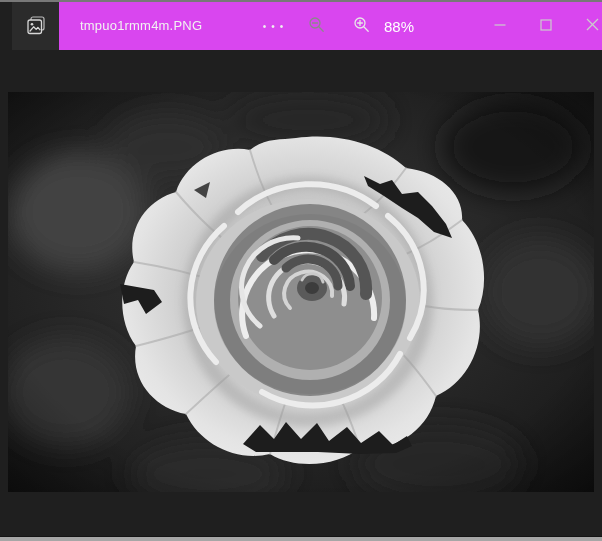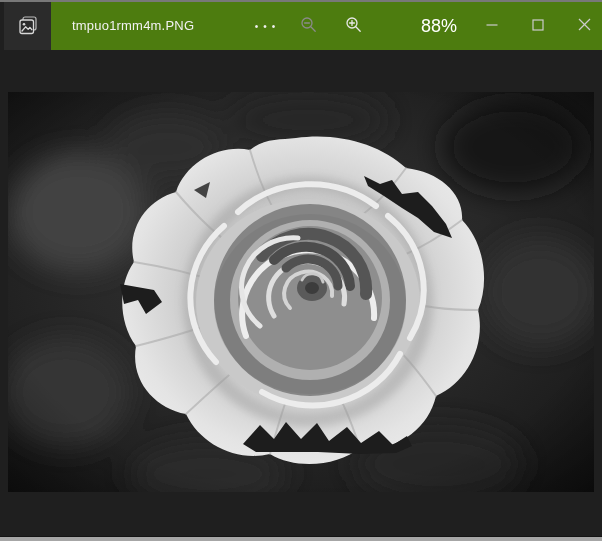--- a/index.html
+++ b/index.html
@@ -2,28 +2,28 @@
 <html><head>
 <meta charset="utf-8">
 <style>
   html,body { margin:0; padding:0; background:#000; }
   .window {
     position:relative; width:602px; height:541px; overflow:hidden;
     background:#1f1f1f; font-family:"Liberation Sans", sans-serif;
     -webkit-font-smoothing:antialiased;
   }
   .top-border { position:absolute; top:0; left:0; right:0; height:2px; background:#787878; z-index:9; }
-  .titlebar { position:absolute; top:2px; left:4px; right:0; height:48px; background:#4d7c0f; z-index:8; }
+  .titlebar { position:absolute; top:2px; left:12px; right:0; height:48px; background:#d946ef; z-index:8; }
   .tb-item { position:absolute; top:0; height:48px; display:flex; align-items:center; justify-content:center; background:transparent; border:none; padding:0; cursor:default; }
   .app-tile { left:0; width:47px; background:#2b2b2b; }
   .filename { left:68px; height:48px; line-height:48px; color:#f2f2f2; font-size:13px; letter-spacing:.2px; }
   .see-more { left:244px; width:34px; color:#efefef; font-size:10px; letter-spacing:5px; padding-left:5px; }
   .zoom-out { left:288px; width:32px; color:#8a8a8a; }
   .zoom-in  { left:333px; width:32px; color:#e8e8e8; }
-  .zoom-label { left:366px; width:42px; color:#ffffff; font-size:18px;margin-left:48px; }
+  .zoom-label { left:366px; width:42px; color:#ffffff; font-size:15px; }
   .btn-min { left:466px; width:44px; color:#cccccc; }
   .btn-max { left:512px; width:44px; color:#cccccc; }
   .btn-close { left:558px; width:44px; color:#cccccc; }
   .photo {
     position:absolute; left:8px; top:92px; width:586px; height:400px;
     background:#191919; z-index:2;
   }
   .photo svg { display:block; }
   .bottom-strip {
     position:absolute; left:0; right:0; bottom:0; height:5px;

